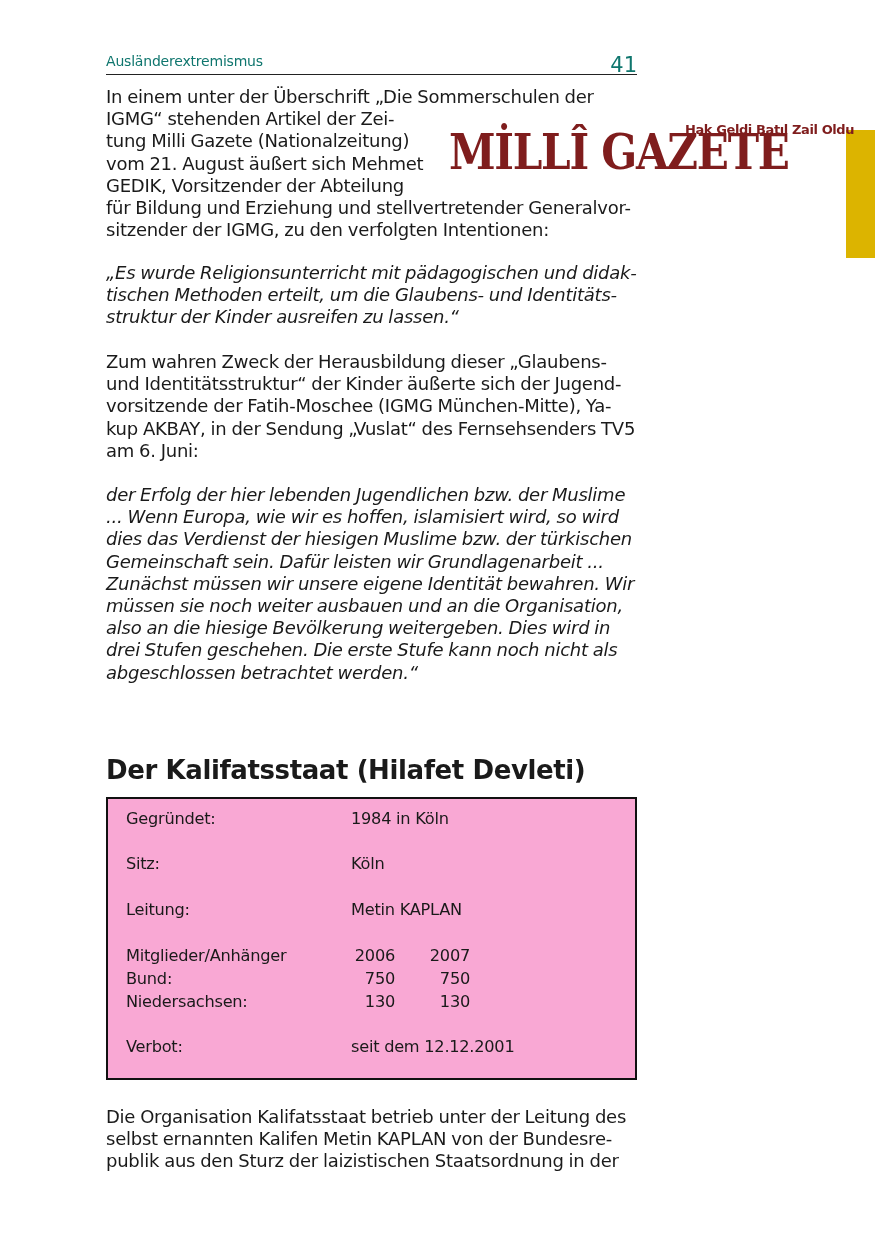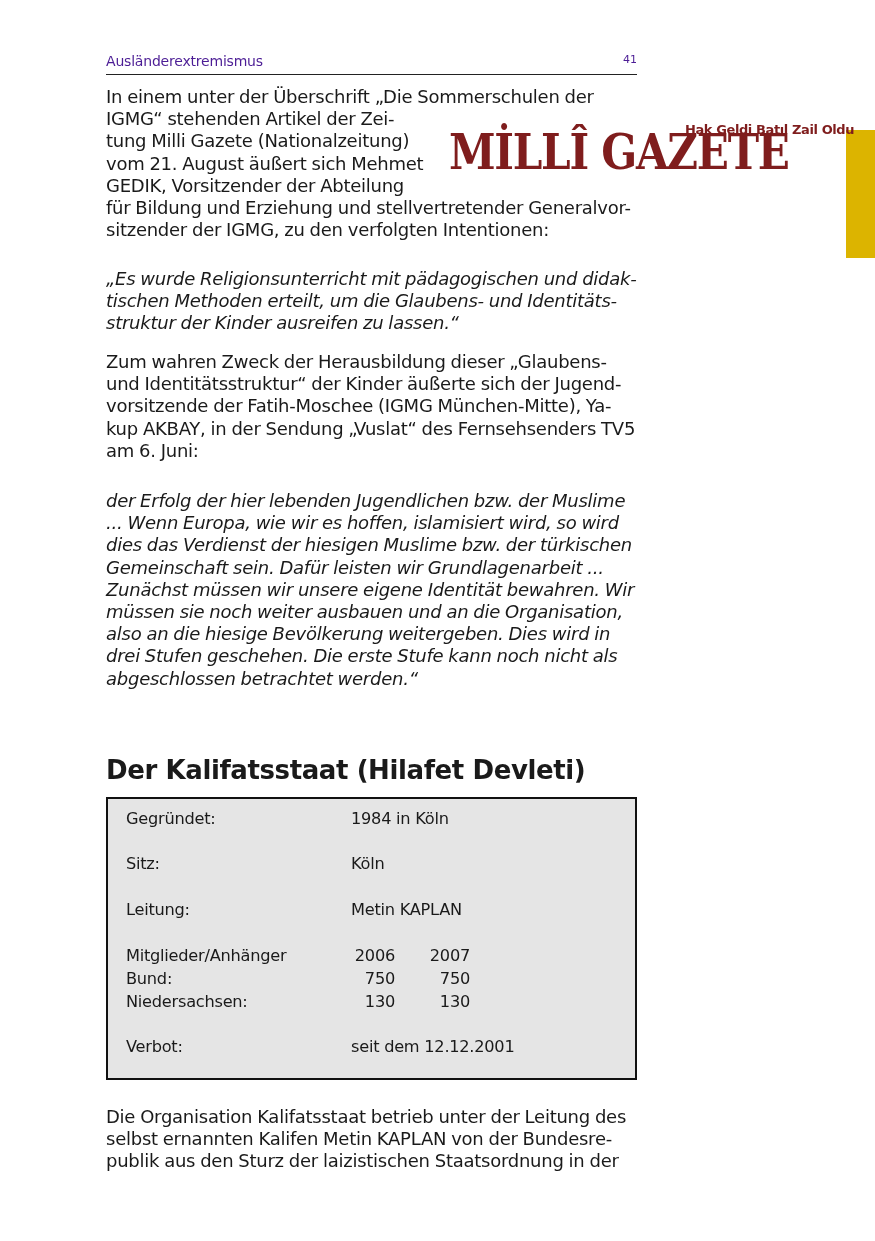--- a/index.html
+++ b/index.html
@@ -2,29 +2,29 @@
 <html><head>
 <meta charset="utf-8">
 <style>
   html, body { margin: 0; padding: 0; }
   body {
     width: 875px; height: 1241px; background: #ffffff; position: relative; overflow: hidden;
     font-family: "DejaVu Sans", "Liberation Sans", sans-serif; color: #1a1a1a;
   }
   .running-header {
     position: absolute; left: 106px; top: 52px; width: 531px; height: 22px;
-    border-bottom: 1px solid #222; font-size: 14px; color: #4c1d95;
+    border-bottom: 1px solid #222; font-size: 14px; color: #0f766e;
   }
   .running-header .section { position: absolute; left: 0; top: 1px; letter-spacing: -0.2px; }
-  .running-header .pagenum { position: absolute; right: 0; top: 1px; font-size: 11px; }
+  .running-header .pagenum { position: absolute; right: 0; top: 1px; font-size: 21px; }
   .thumb-tab { position: absolute; left: 846px; top: 130px; width: 29px; height: 128px; }
   .text { font-size: 18px; line-height: 22.2px; letter-spacing: -0.25px; word-spacing: -0.5px; }
   .para { position: absolute; left: 106px; width: 531px; margin: 0; }
   .para .line { display: block; white-space: nowrap; }
-  .quote { font-style: italic; margin-top: 6px; }
+  .quote { font-style: italic; }
   .logo {
     position: absolute; left: 449px; top: 122px; width: 360px; height: 56px;
   }
   .logo .main {
     position: absolute; left: 0; top: 2px; font-family: "DejaVu Serif", "Liberation Serif", serif;
     font-weight: bold; font-size: 49px; letter-spacing: -1.5px; line-height: 56px; white-space: nowrap;
     transform: scaleX(0.86); transform-origin: left top;
   }
   .logo .tagline {
     position: absolute; left: 236px; top: 0px; font-family: "DejaVu Sans", sans-serif; font-weight: bold;
@@ -89,21 +89,21 @@
   <span class="line">Gemeinschaft sein. Dafür leisten wir Grundlagenarbeit ...</span>
   <span class="line">Zunächst müssen wir unsere eigene Identität bewahren. Wir</span>
   <span class="line">müssen sie noch weiter ausbauen und an die Organisation,</span>
   <span class="line">also an die hiesige Bevölkerung weitergeben. Dies wird in</span>
   <span class="line">drei Stufen geschehen. Die erste Stufe kann noch nicht als</span>
   <span class="line">abgeschlossen betrachtet werden.“</span>
 </p>
 
 <div class="heading">Der Kalifatsstaat (Hilafet Devleti)</div>
 
-<div class="factbox" style="background: #e5e5e5;">
+<div class="factbox" style="background: #f9a8d4;">
   <div class="fact-row" style="top:10px;">
     <span class="fact-label">Gegründet:</span>
     <span class="fact-value">1984 in Köln</span>
   </div>
   <div class="fact-row" style="top:55px;">
     <span class="fact-label">Sitz:</span>
     <span class="fact-value">Köln</span>
   </div>
   <div class="fact-row" style="top:101px;">
     <span class="fact-label">Leitung:</span>

